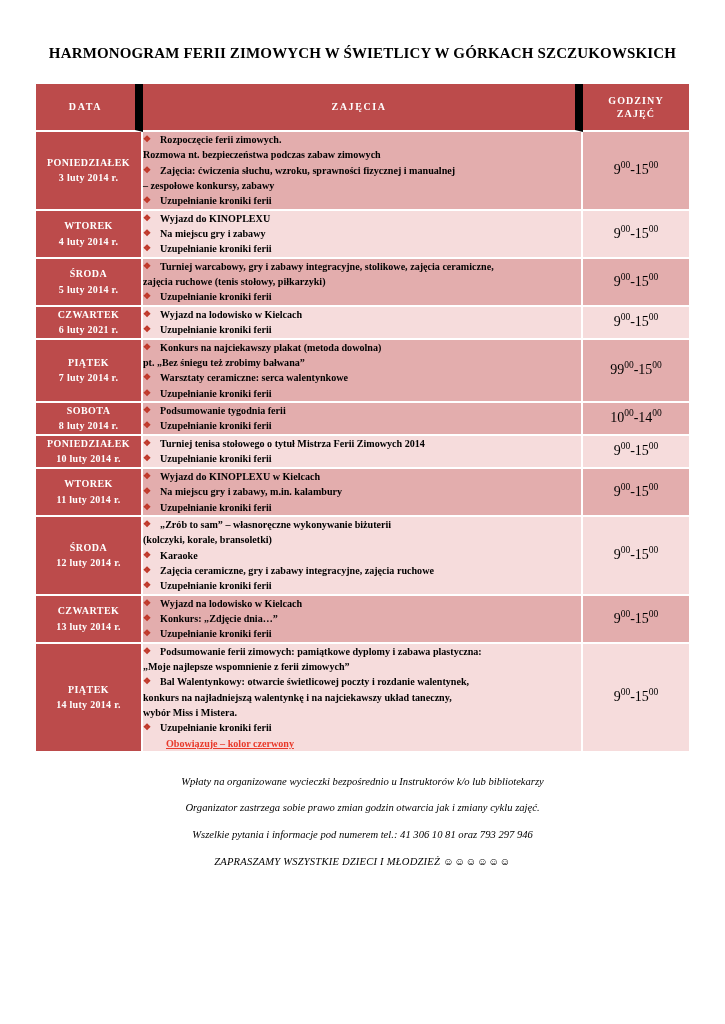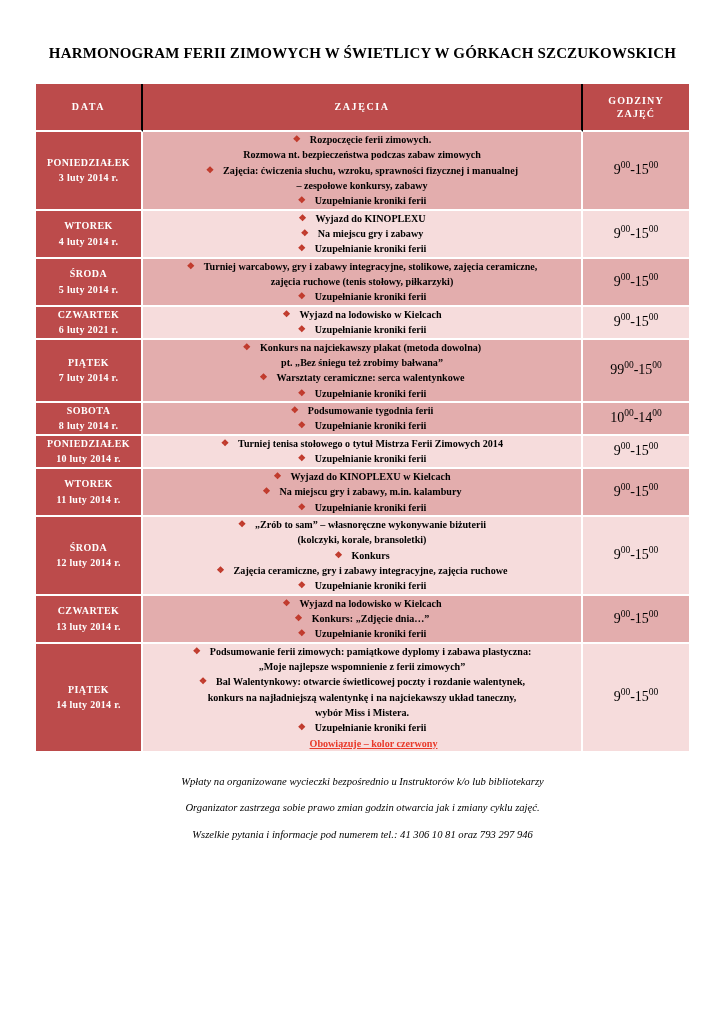--- a/index.html
+++ b/index.html
@@ -47,21 +47,21 @@
   
   .hdr {
     background: #bc4b4b;
     color: #ffffff;
     font-weight: bold;
     font-size: 10px;
     letter-spacing: 1.6px;
     text-align: center;
     height: 46px;
     border-bottom: 2px solid #ffffff;
-    border-right: 2px solid #000000;
+    border-right: 8px solid #000000;
     line-height: 1.35;
   }
   .hdr.last { border-right: none; }
   .hdr-godziny { letter-spacing: 1.1px; }
 
   
   .date-cell {
     background: #bc4b4b;
     color: #ffffff;
     font-weight: bold;
@@ -71,21 +71,20 @@
     border-right: 2px solid #ffffff;
     border-bottom: 2px solid #ffffff;
     letter-spacing: 0.3px;
     padding: 3px 2px;
   }
   .date-cell .dow { display: block; letter-spacing: 0.45px; }
   .date-cell .dt  { display: block; font-weight: bold; }
 
   
   .act-cell {
-    text-align: center;
     font-weight: bold;
     font-size: 10.1px;
     line-height: 1.52;
     padding: 4px 8px 5px 8px;
     border-right: 2px solid #ffffff;
     border-bottom: 2px solid #ffffff;
   }
   .act-line { display: block; white-space: nowrap; }
   .bullet {
     color: #c0392b;
@@ -256,21 +255,21 @@
           <td class="hrs-cell"><span>9<sup>00</sup>-15<sup>00</sup></span></td>
         </tr>
         <tr class="shade-light">
           <td class="date-cell">
             <span class="dow">ŚRODA</span>
             <span class="dt">12 luty 2014 r.</span>
           </td>
           <td class="act-cell">
             <span class="act-line"><span class="bullet">❖</span><span>„Zrób to sam” – własnoręczne wykonywanie biżuterii</span></span>
             <span class="act-line nobullet"><span>(kolczyki, korale, bransoletki)</span></span>
-            <span class="act-line"><span class="bullet">❖</span><span>Konkurs</span></span>
+            <span class="act-line"><span class="bullet">❖</span><span>Karaoke</span></span>
             <span class="act-line"><span class="bullet">❖</span><span>Zajęcia ceramiczne, gry i zabawy integracyjne, zajęcia ruchowe</span></span>
             <span class="act-line"><span class="bullet">❖</span><span>Uzupełnianie kroniki ferii</span></span>
           </td>
           <td class="hrs-cell"><span>9<sup>00</sup>-15<sup>00</sup></span></td>
         </tr>
         <tr class="shade-dark">
           <td class="date-cell">
             <span class="dow">CZWARTEK</span>
             <span class="dt">13 luty 2014 r.</span>
           </td>
@@ -297,15 +296,16 @@
           </td>
           <td class="hrs-cell"><span>9<sup>00</sup>-15<sup>00</sup></span></td>
         </tr>
       </tbody>
   </table>
 
   <div class="footer">
     <p>Wpłaty na organizowane wycieczki bezpośrednio u Instruktorów k/o lub bibliotekarzy</p>
     <p>Organizator zastrzega sobie prawo zmian godzin otwarcia jak i zmiany cyklu zajęć.</p>
     <p>Wszelkie pytania i informacje pod numerem tel.: 41 306 10 81 oraz 793 297 946</p>
+    <p class="last"><span>ZAPRASZAMY WSZYSTKIE DZIECI I MŁODZIEŻ</span> <span class="smileys">☺☺☺☺☺☺</span></p>
   </div>
 
 </div>
 
 </body></html>

